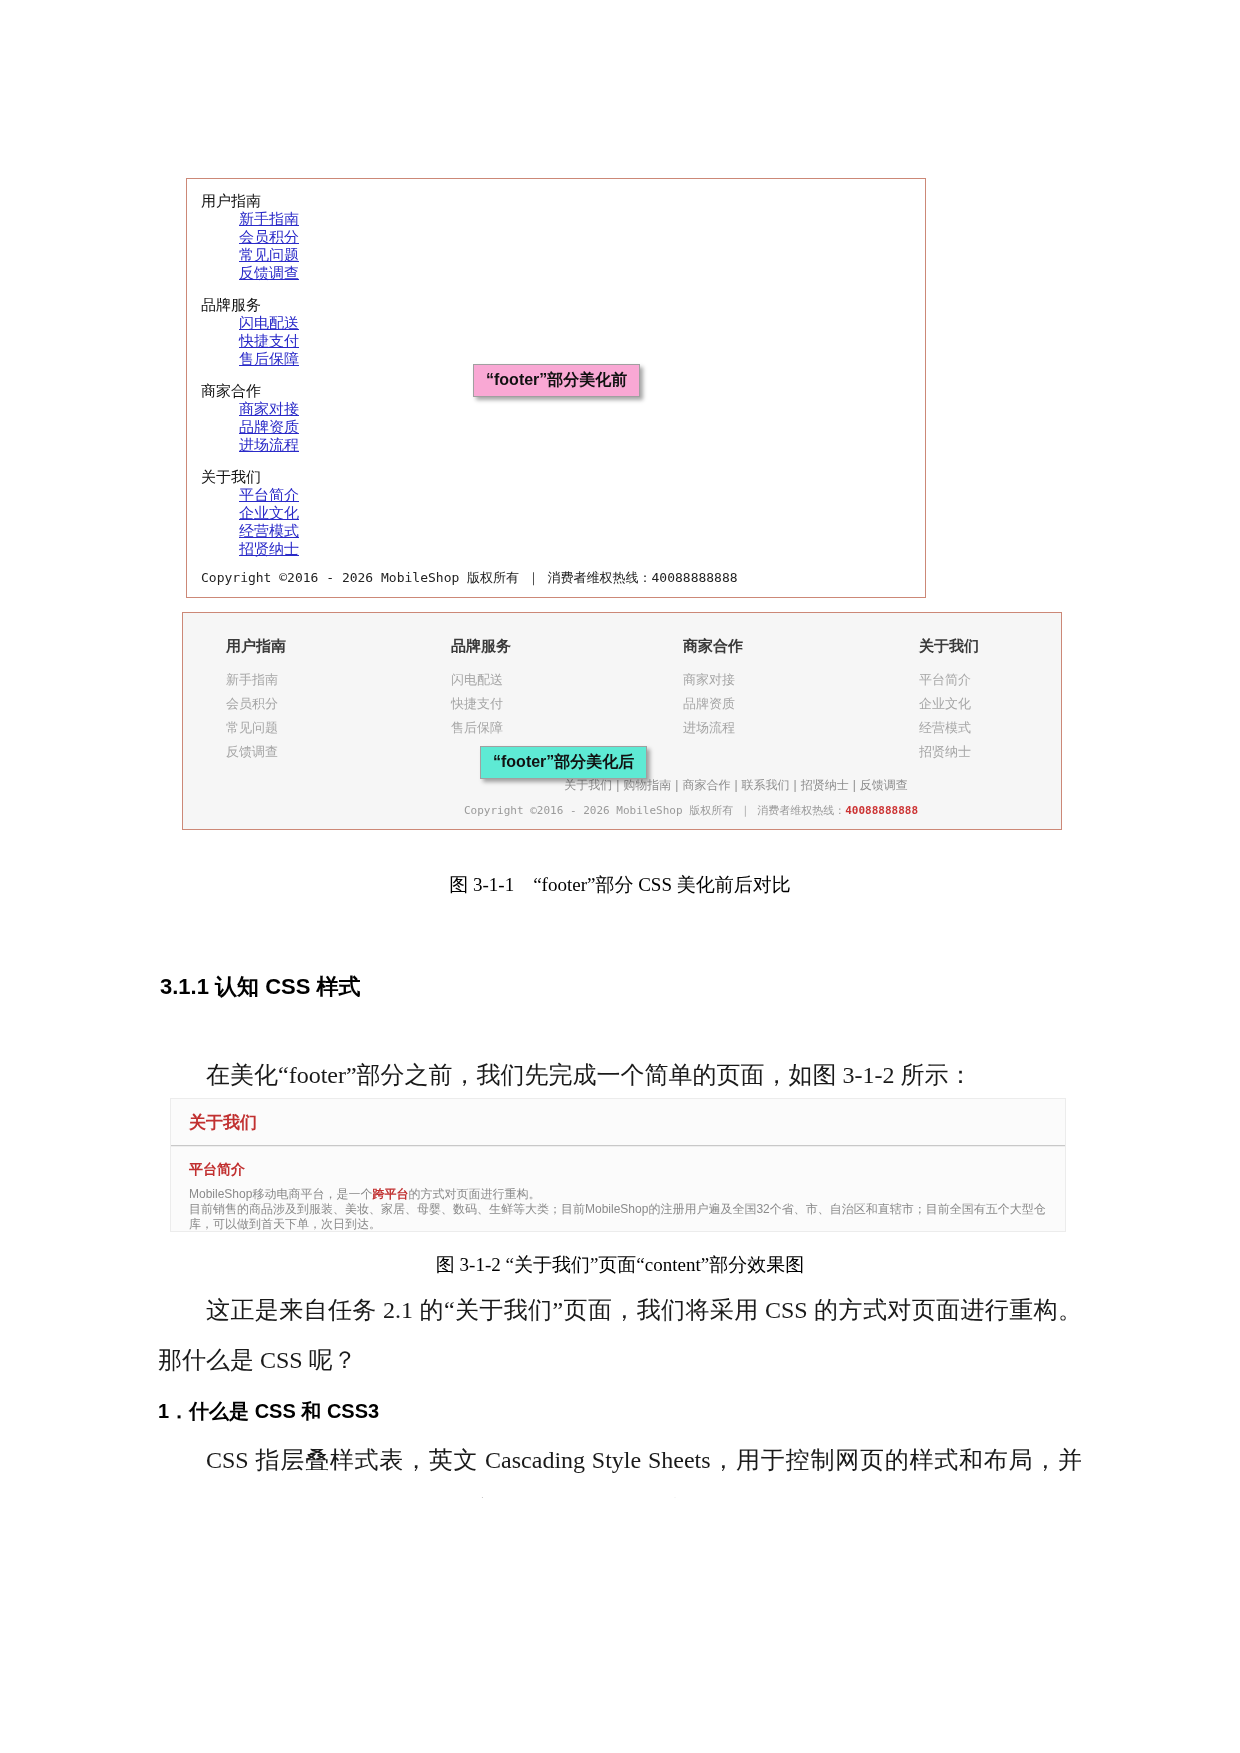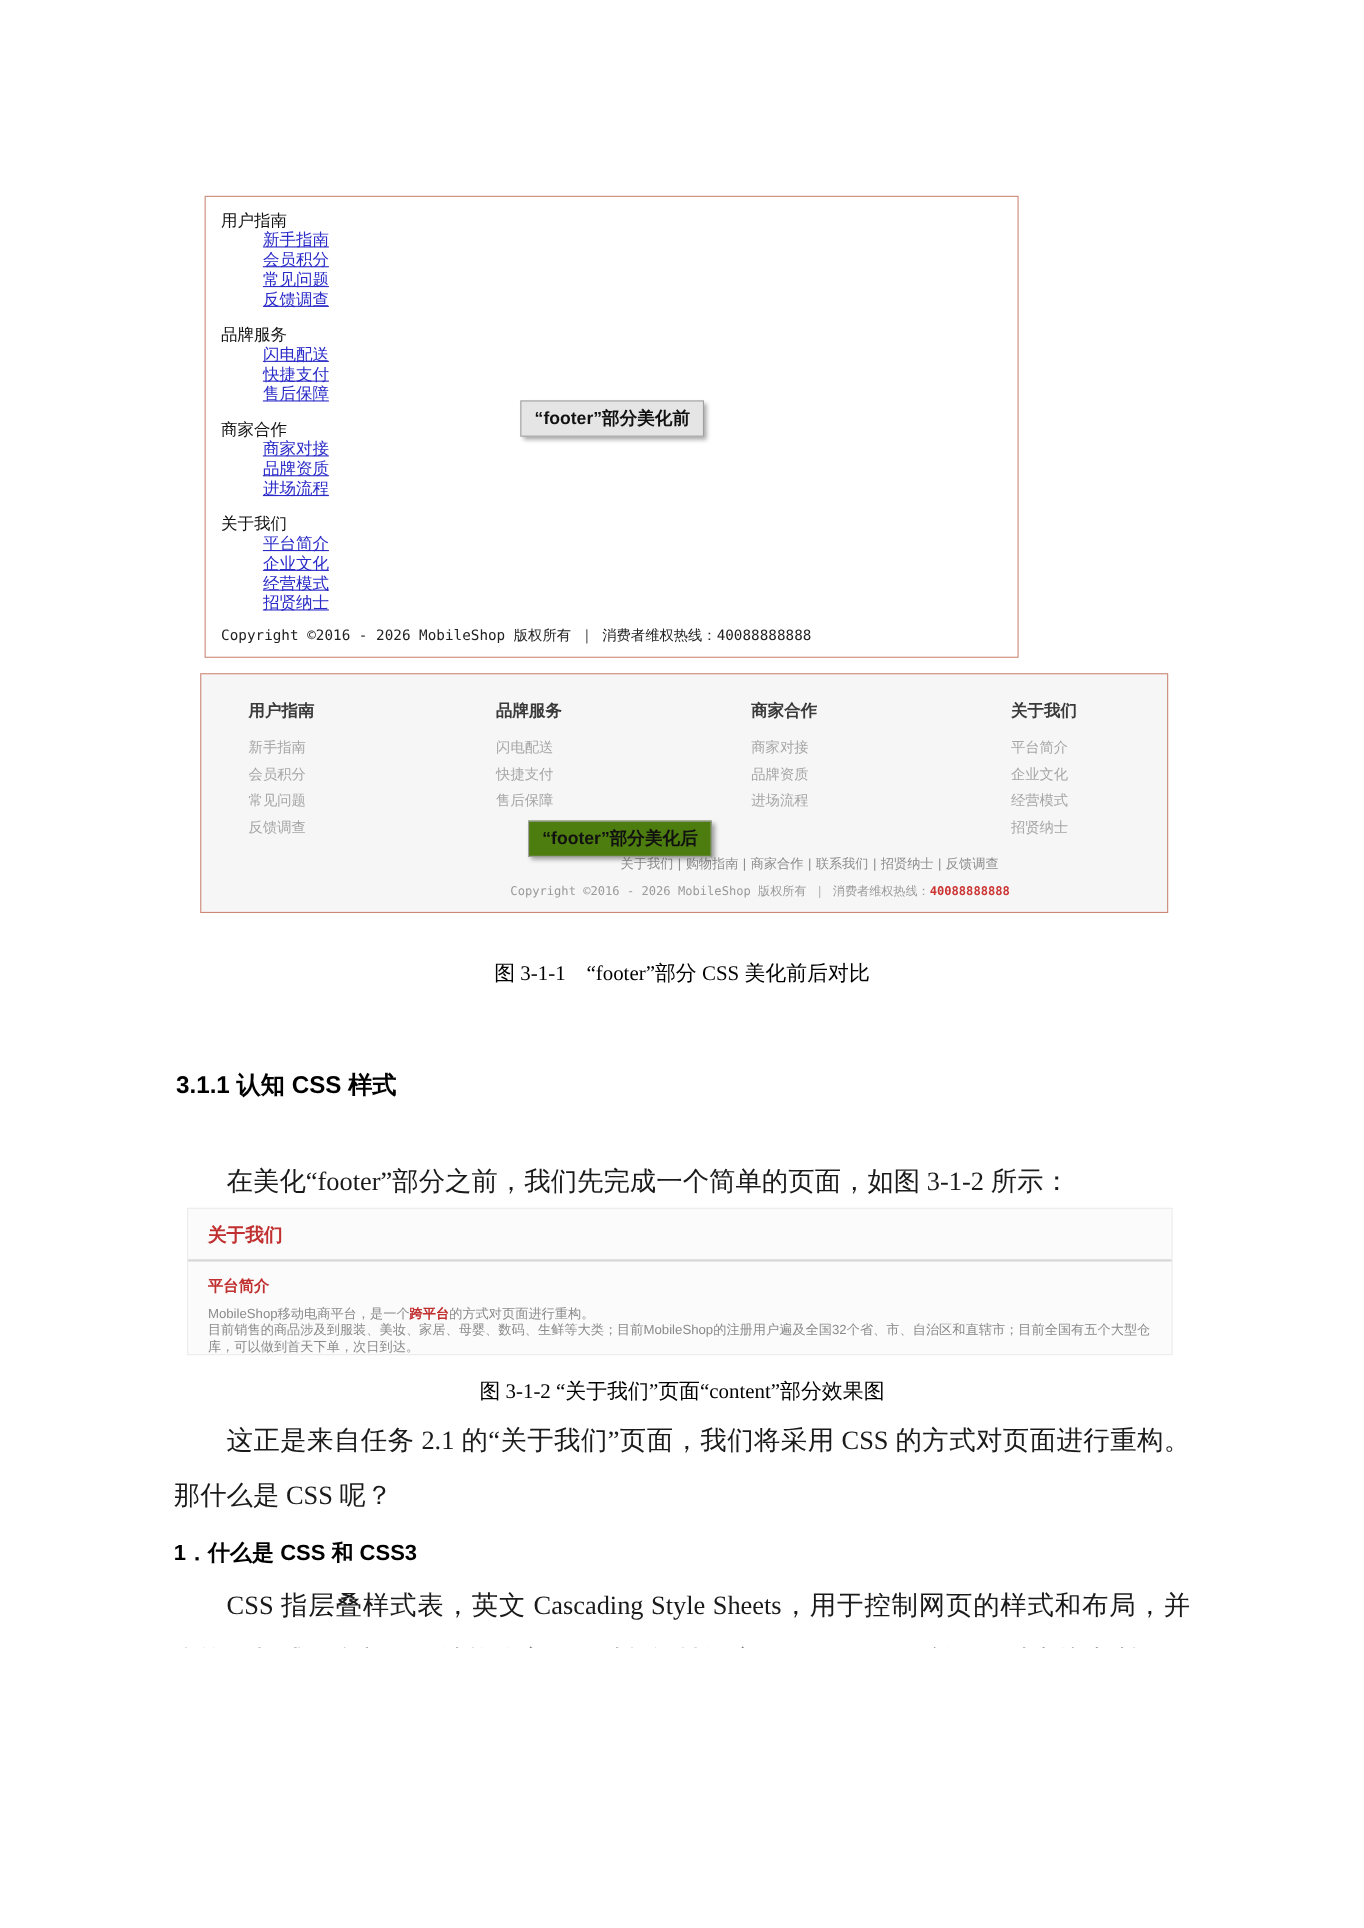--- a/index.html
+++ b/index.html
@@ -25,27 +25,27 @@
   .f1-bottom-links { font-size:15px; line-height:19px; }
   .b-link { color:#2a2ac8; text-decoration:underline; cursor:pointer; }
   .b-sep { color:#2a2ac8; margin:0 5px 0 1px; }
   .f1-copy {
     font-family:"DejaVu Sans Mono", monospace; font-size:13px; color:#222;
     margin-top:3px; letter-spacing:0px;
   }
 
   
   .float-label {
-    position:absolute; background:#e5e5e5; border:1px solid #a0a0a0;
+    position:absolute; background:#f9a8d4; border:1px solid #a0a0a0;
     box-shadow:3px 3px 4px rgba(0,0,0,0.35);
     font-family:"Liberation Sans", sans-serif; font-weight:bold;
     font-size:16px; color:#111; padding:5px 12px; white-space:nowrap;
   }
   .label-before { left:473px; top:364px; }
-  .label-after  { left:480px; top:746px; background:#4d7c0f; }
+  .label-after  { left:480px; top:746px; background:#5eead4; }
 
   
   .fig-after {
     position:absolute; left:182px; top:612px; width:880px; height:218px;
     border:1px solid #cc8877; background:#f6f6f6;
     font-family:"Liberation Sans", sans-serif;
   }
   .f2-col { position:absolute; top:24px; }
   .f2-col-0 { left:43px; }  .f2-col-1 { left:268px; }
   .f2-col-2 { left:500px; } .f2-col-3 { left:736px; }

